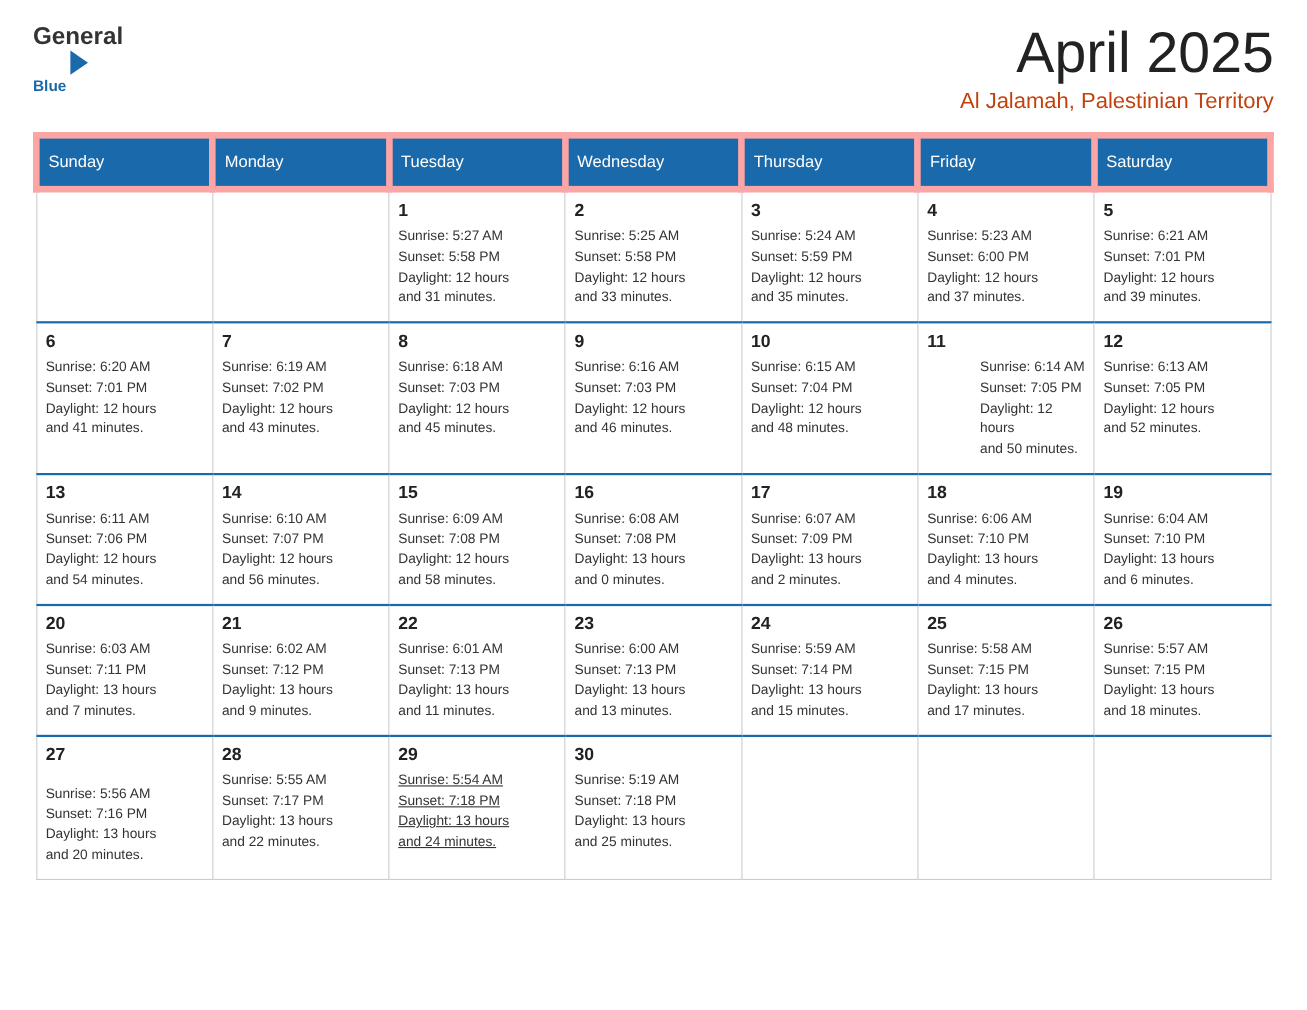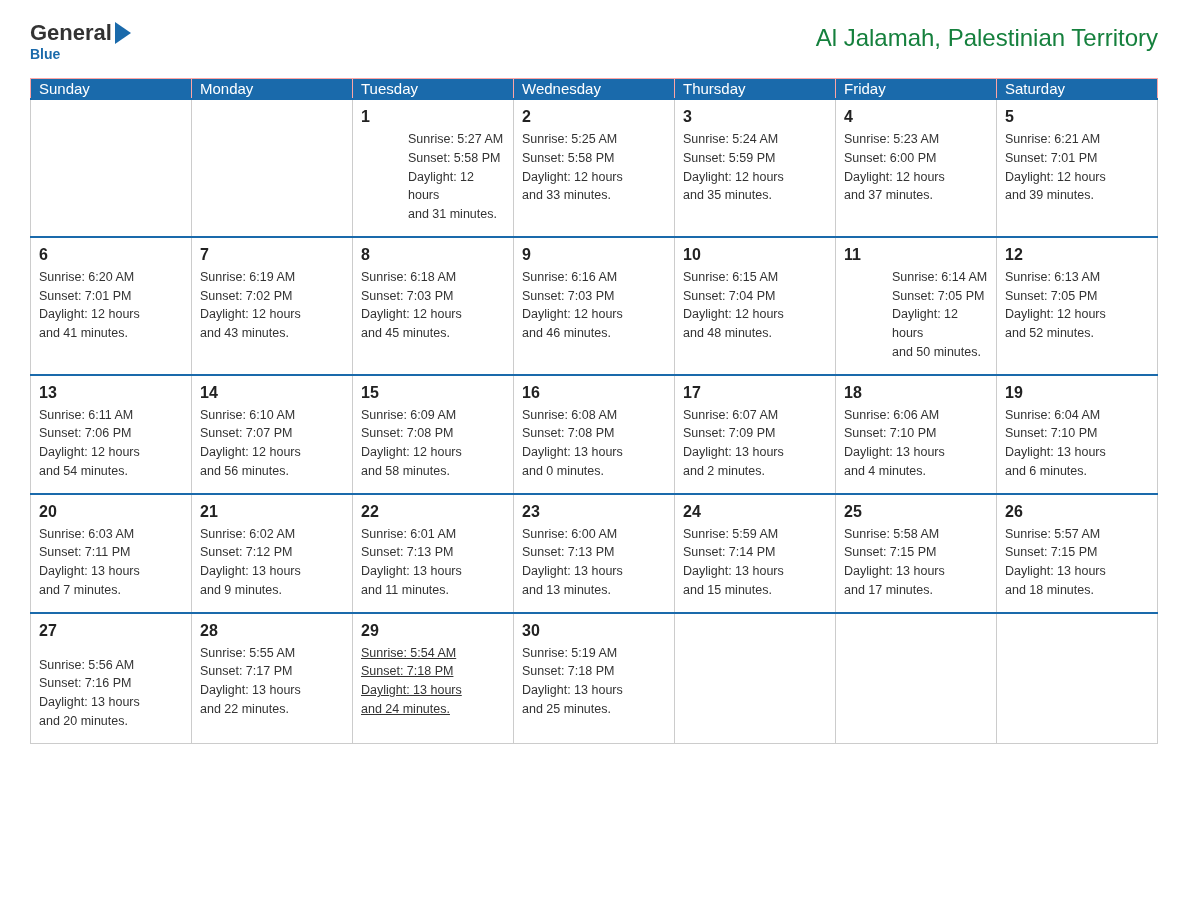--- a/index.html
+++ b/index.html
@@ -24,37 +24,37 @@
     .title-area {
       text-align: right;
     }
     .month-title {
       font-size: 52px;
       font-weight: normal;
       color: #222;
       line-height: 1.1;
     }
     .location-title {
-      font-size: 24px;
-      color: #15803d;
+      font-size: 20px;
+      color: #c2410c;
       margin-top: 4px;
     }
     .calendar-table {
       width: 100%;
       border-collapse: collapse;
       table-layout: fixed;
     }
     .calendar-table thead tr th {
       background-color: #1a6aab;
       color: #fff;
       font-size: 15px;
       font-weight: normal;
-      padding: 1px 8px;
+      padding: 13px 8px;
       text-align: left;
-      border: 1px solid #fca5a5;
+      border: 6px solid #fca5a5;
     }
     .calendar-table tbody tr td {
       vertical-align: top;
       padding: 8px 8px 12px 8px;
       border: 1px solid #ccc;
       border-top: 2px solid #1a6aab;
       font-size: 13px;
       color: #333;
       min-height: 90px;
     }
@@ -74,21 +74,22 @@
       background: #fff;
     }
     
     .logo-wrapper {
       display: flex;
       flex-direction: column;
       align-items: flex-start;
     }
     .logo-line1 {
       display: flex;
-      align-items: flex-end;
+      align-items: center;
+      flex-direction: column;
     }
     .logo-line2 {
       color: #1a6aab;
       font-size: 14px;
       font-weight: bold;
       margin-left: 0;
     }
     .arrow-icon {
       display: inline-block;
       width: 0;
@@ -105,20 +106,21 @@
 
 <div class="header-area">
   <div class="logo-wrapper">
     <div class="logo-line1">
       <span class="logo-text-general">General</span>
       <span class="arrow-icon"></span>
     </div>
     <div class="logo-line2">Blue</div>
   </div>
   <div class="title-area">
+    <div class="month-title">April 2025</div>
     <div class="location-title">Al Jalamah, Palestinian Territory</div>
   </div>
 </div>
 
 <table class="calendar-table">
   <thead>
     <tr>
     <th>Sunday</th>
         <th>Monday</th>
         <th>Tuesday</th>
@@ -127,21 +129,21 @@
         <th>Friday</th>
         <th>Saturday</th>
       </tr>
   </thead>
   <tbody id="calendar-body">
   <tr>
         <td class="empty-cell"></td>
         <td class="empty-cell"></td>
         <td>
           <span class="day-number">1</span>
-          <div class="day-info" style="white-space: pre-line; margin-left: 47px;">Sunrise: 5:27 AM
+          <div class="day-info" style="white-space: pre-line;">Sunrise: 5:27 AM
 Sunset: 5:58 PM
 Daylight: 12 hours
 and 31 minutes.</div>
         </td>
         <td>
           <span class="day-number">2</span>
           <div class="day-info" style="white-space: pre-line;">Sunrise: 5:25 AM
 Sunset: 5:58 PM
 Daylight: 12 hours
 and 33 minutes.</div>

